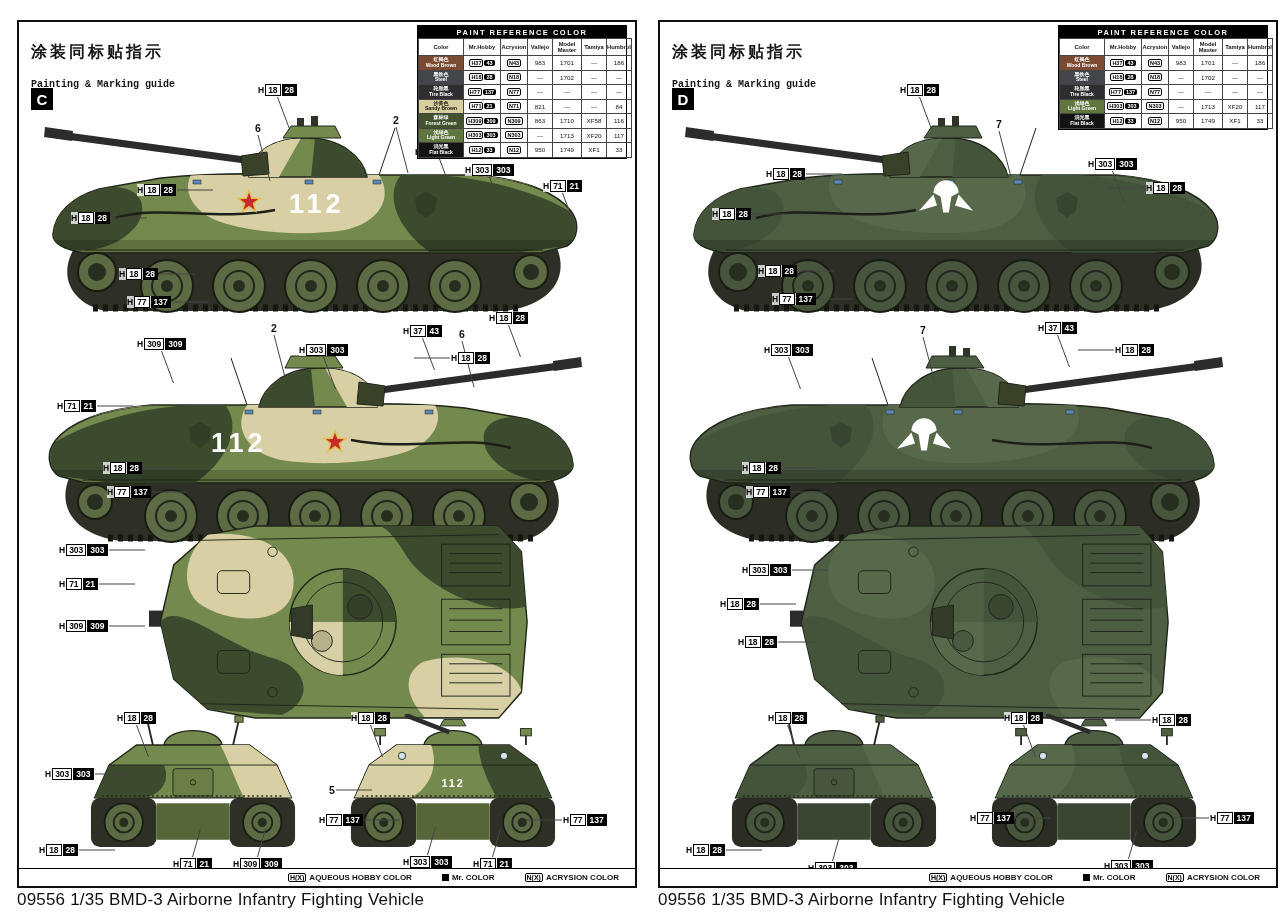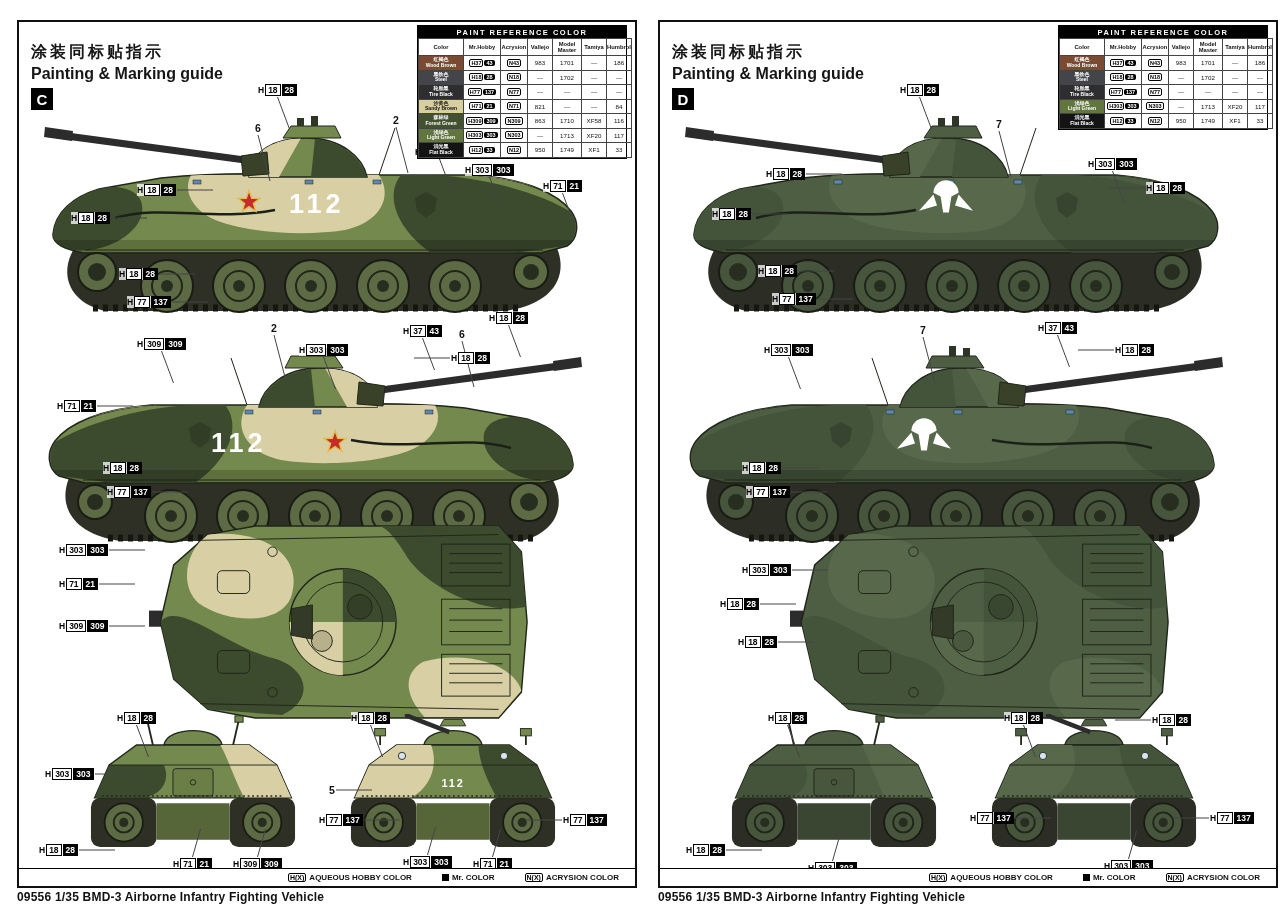--- a/index.html
+++ b/index.html
@@ -1,25 +1,25 @@
 <!DOCTYPE html>
 <html><head>
 <meta charset="utf-8">
 <style>
   html,body{margin:0;padding:0;width:1280px;height:915px;background:#fff;overflow:hidden;
     font-family:"Liberation Sans",sans-serif;-webkit-font-smoothing:antialiased;}
   .panel{position:absolute;width:616px;height:864px;border:2px solid #101010;background:#fff;}
   .panel-c{left:17px;top:20px;}
   .panel-d{left:658px;top:20px;}
-  .caption{position:absolute;top:890px;font-size:12px;font-weight:bold;color:#111;letter-spacing:.2px;text-align:right;}
+  .caption{position:absolute;top:890px;font-size:17px;font-weight:normal;color:#111;letter-spacing:.2px;text-align:right;}
   .cap-c{left:17px;} .cap-d{left:658px;}
 
   .hdr{position:absolute;left:12px;top:20px;color:#161616;z-index:6;}
   .hdr .zh{font-size:16px;font-weight:bold;letter-spacing:3px;}
-  .hdr .en{font-size:16px;font-weight:bold;margin-top:2px;}
+  .hdr .en{font-size:10px;font-weight:bold;margin-top:16px;font-family:Liberation Mono, monospace;}
   .badge{position:absolute;left:12px;top:66px;width:22px;height:22px;background:#000;color:#fff;
     display:flex;align-items:center;justify-content:center;font-weight:bold;font-size:15px;z-index:6;}
 
   .ptable{position:absolute;right:8px;top:3px;width:208px;border:1px solid #000;background:#fff;z-index:6;}
   .phead{background:#000;color:#fff;font-size:7.5px;font-weight:bold;text-align:center;
     padding:2px 0 1px;letter-spacing:1.5px;}
   .twrap table{width:100%;border-collapse:collapse;table-layout:fixed;}
   .twrap th{font-size:5.8px;font-weight:bold;border:0.5px solid #444;padding:2px 0;color:#111;}
   .twrap td{font-size:6.2px;border:0.5px solid #444;text-align:center;padding:1px 0;color:#111;height:11px;}
   .twrap th:nth-child(1){width:44px;} .twrap th:nth-child(2){width:36px;}

